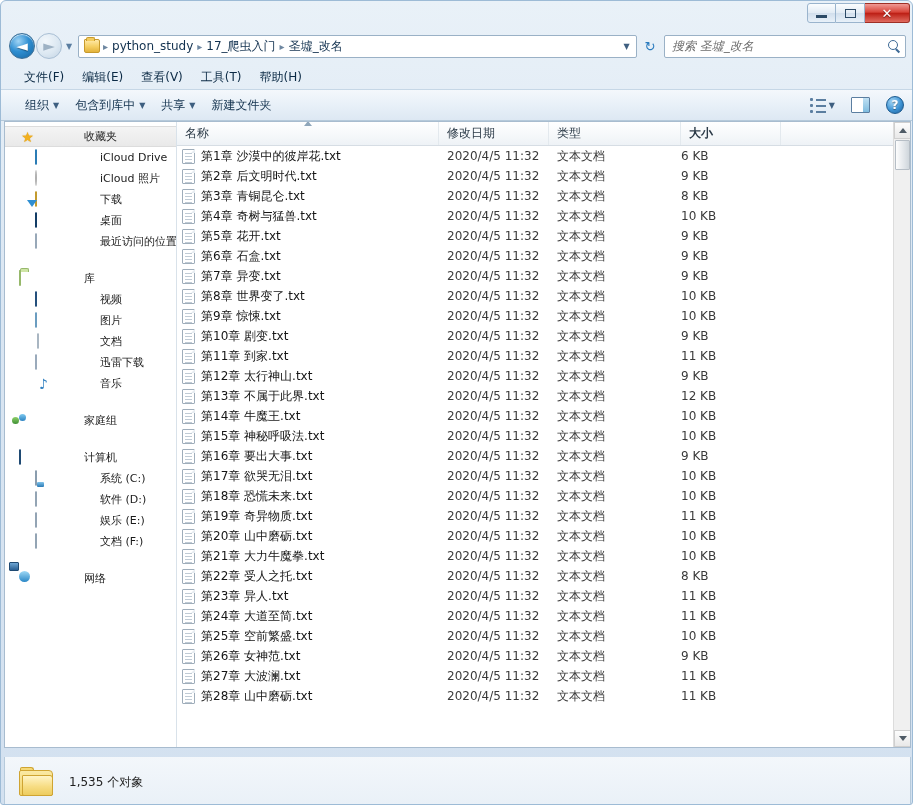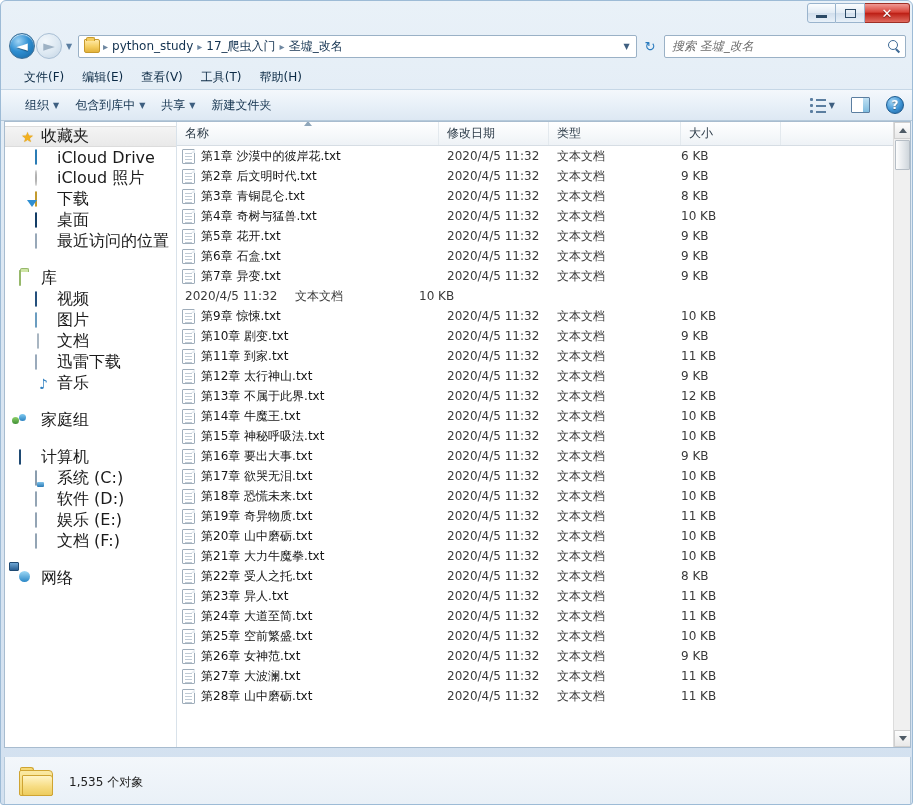--- a/index.html
+++ b/index.html
@@ -196,21 +196,21 @@
     position: relative;
   }
   .nav-group { margin-bottom: 4px; }
   .nav-row {
     display: flex; align-items: center; height: 21px;
     padding-left: 14px; font-size: 12px; color: #1b1b1b; cursor: pointer; white-space: nowrap;
   }
   .nav-row.sel { background: linear-gradient(180deg,#f4f4f4,#e9e9e9); border-top: 1px solid #dcdcdc; border-bottom: 1px solid #dcdcdc; }
   .nav-row.child { padding-left: 30px; }
   .nav-ico { width: 17px; height: 16px; margin-right: 5px; flex: 0 0 auto; position: relative; }
-  .nav-label { font-size: 16px; }
+  .nav-label { font-size: 11px; margin-left: 43px; }
   .nav-gap { height: 12px; }
 
   
   .i-star {
     color: #f2b01e; font-size: 14px; line-height: 16px; text-align: center;
     text-shadow: 0 0 1px #c98a0a;
   }
   .i-cloud {
     width: 16px; height: 12px; margin-top: 2px; border-radius: 7px;
     background: linear-gradient(180deg,#8fd0f5,#3a9ad9);
@@ -324,21 +324,21 @@
     border-bottom: 1px solid #d6dde4;
   }
   .col {
     display: flex; align-items: center; padding-left: 8px;
     font-size: 12px; color: #2b3a47; cursor: pointer;
     border-right: 1px solid #e3e9ee; position: relative;
   }
   .col.c-name { width: 262px; }
   .col.c-date { width: 110px; }
   .col.c-type { width: 132px; }
-  .col.c-size { width: 100px; }
+  .col.c-size { width: 100px; font-weight: bold; }
   .col.c-rest { flex: 1 1 auto; border-right: none; }
   .sortmark {
     position: absolute; left: 50%; top: -1px; transform: translateX(-50%);
     width: 0; height: 0; border-left: 4px solid transparent; border-right: 4px solid transparent;
     border-bottom: 5px solid #8fa6ba;
   }
   #rows { position: absolute; left: 0; top: 24px; right: 17px; bottom: 0; overflow: hidden; }
   .frow {
     display: flex; align-items: center; height: 20px; font-size: 12px; color: #151515;
     cursor: pointer;
@@ -683,20 +683,24 @@
           <div class="frow">
             <div class="cell c-name">
               <span class="txt-ico"></span>
               <span>第7章 异变.txt</span>
             </div>
             <div class="cell c-date">2020/4/5 11:32</div>
             <div class="cell c-type">文本文档</div>
             <div class="cell c-size">9 KB</div>
           </div>
           <div class="frow">
+            <div class="cell c-name">
+              <span class="txt-ico"></span>
+              <span>第8章 世界变了.txt</span>
+            </div>
             <div class="cell c-date">2020/4/5 11:32</div>
             <div class="cell c-type">文本文档</div>
             <div class="cell c-size">10 KB</div>
           </div>
           <div class="frow">
             <div class="cell c-name">
               <span class="txt-ico"></span>
               <span>第9章 惊悚.txt</span>
             </div>
             <div class="cell c-date">2020/4/5 11:32</div>

